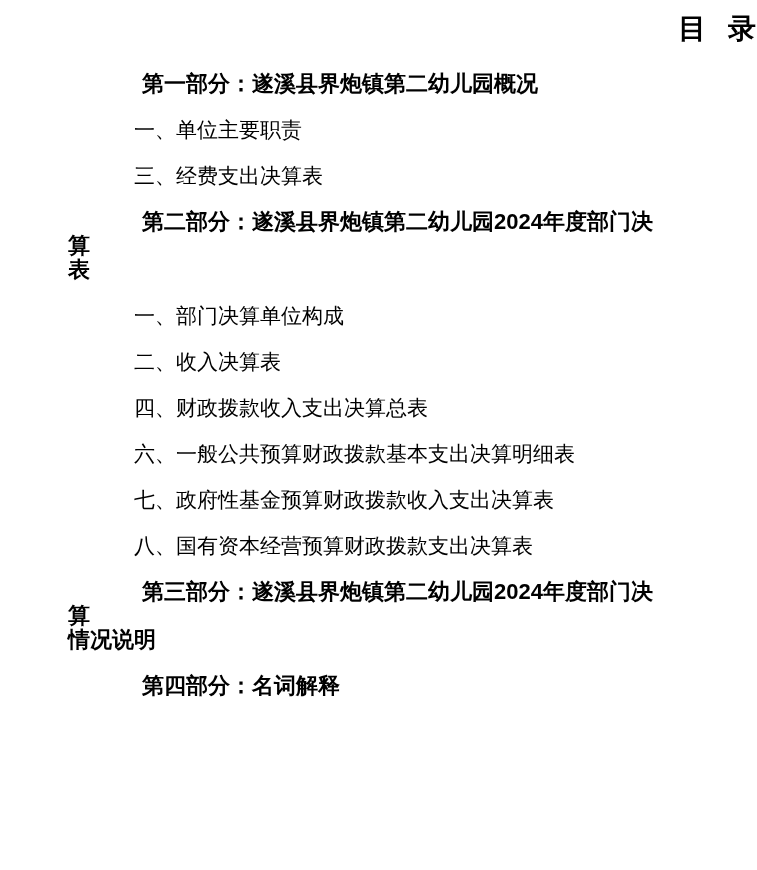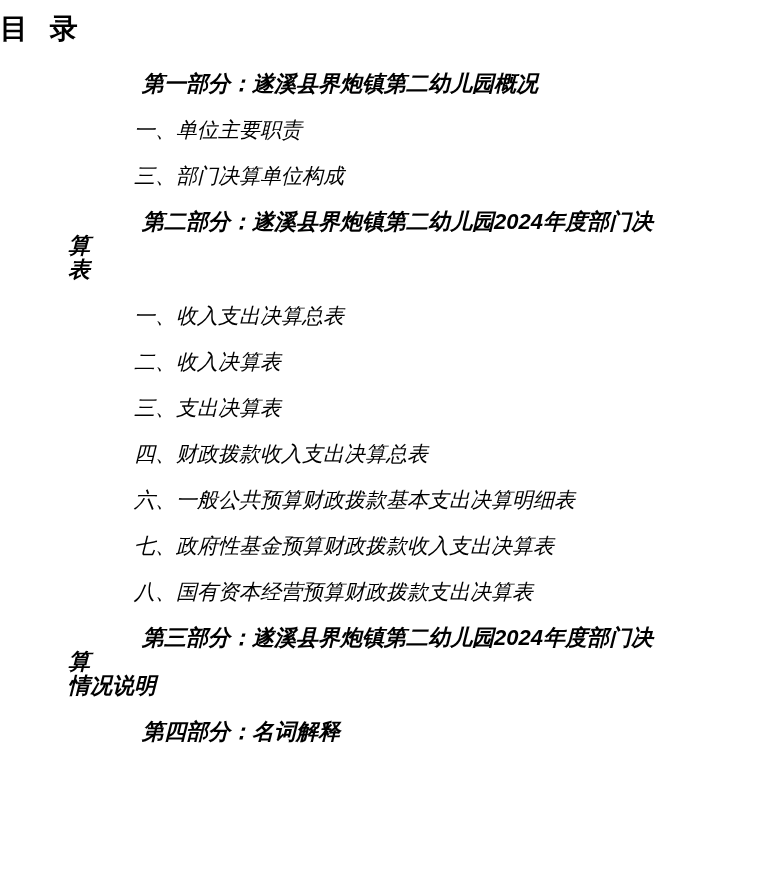--- a/index.html
+++ b/index.html
@@ -18,30 +18,29 @@
     box-sizing: border-box;
     width: 757px;
     height: 870px;
     padding: 12px 84px 0 68px;
     background: #ffffff;
     overflow: hidden;
   }
   .title {
     font-size: 28px;
     font-weight: bold;
-    text-align: left;
+    text-align: right;
     line-height: 34px;
     margin: 0 -84px 26px -68px; 
     word-spacing: 12px;
     letter-spacing: 1px;
   }
   .toc p {
     margin: 0 0 22px 0;
     white-space: pre-line; 
-    font-style: italic;
   }
   .toc p.item {
     font-size: 21px;
     line-height: 24px;
     font-weight: normal;
     text-indent: 66px;
     margin-top: 12px;
   }
   .toc p.section {
     font-size: 22px;
@@ -51,26 +50,25 @@
   }
 </style>
 </head>
 <body>
 
 <div class="page">
   <h1 class="title">目 录</h1>
   <div class="toc">
       <p class="section">第一部分：遂溪县界炮镇第二幼儿园概况</p>
       <p class="item">一、单位主要职责</p>
-      <p class="item">三、部门决算单位构成</p>
+      <p class="item">三、经费支出决算表</p>
       <p class="section">第二部分：遂溪县界炮镇第二幼儿园2024年度部门决算
 表</p>
-      <p class="item">一、收入支出决算总表</p>
+      <p class="item">一、部门决算单位构成</p>
       <p class="item">二、收入决算表</p>
-      <p class="item">三、支出决算表</p>
       <p class="item">四、财政拨款收入支出决算总表</p>
       <p class="item">六、一般公共预算财政拨款基本支出决算明细表</p>
       <p class="item">七、政府性基金预算财政拨款收入支出决算表</p>
       <p class="item">八、国有资本经营预算财政拨款支出决算表</p>
       <p class="section">第三部分：遂溪县界炮镇第二幼儿园2024年度部门决算
 情况说明</p>
       <p class="section">第四部分：名词解释</p>
     </div>
 </div>
 

